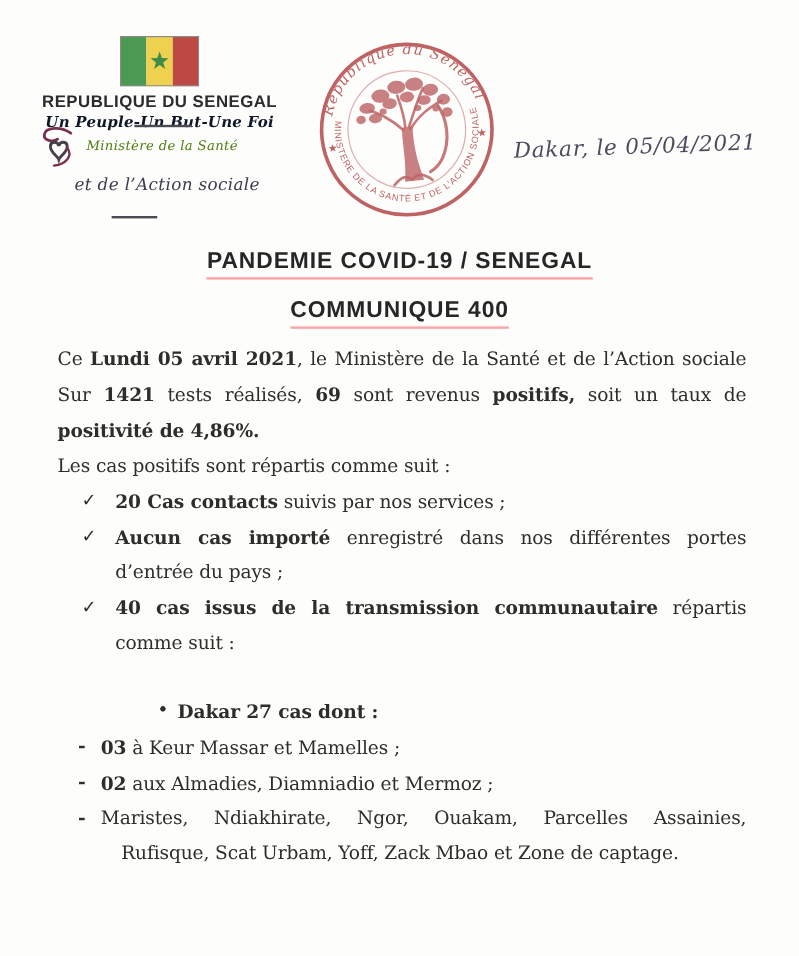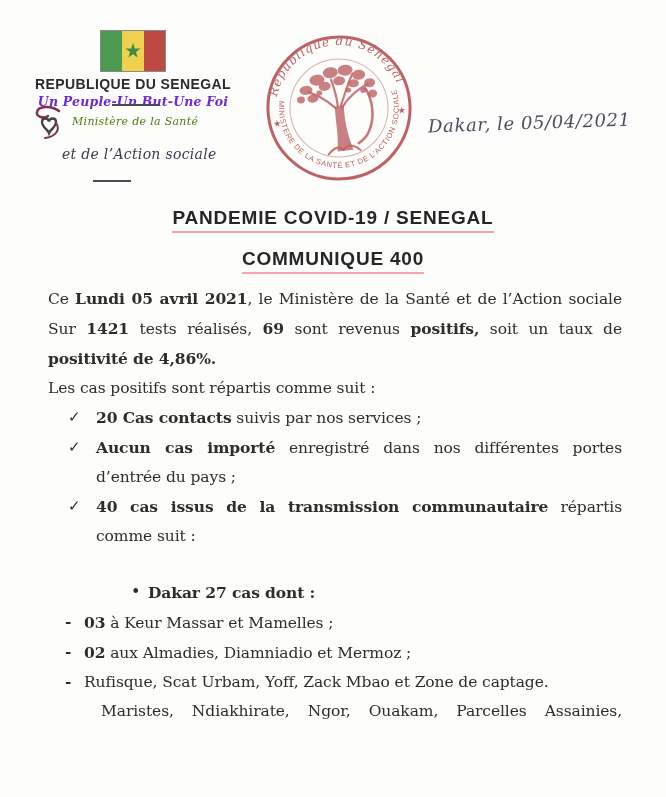--- a/index.html
+++ b/index.html
@@ -9,21 +9,21 @@
     font-family:"DejaVu Serif", serif; color:#2f2d2a;
   }
   
   .flag-block { position:absolute; left:27px; top:30px; width:212px; text-align:center; }
   .flag-svg { display:block; margin:0 auto; }
   .republic-label {
     font-family:"Liberation Sans", sans-serif; font-weight:bold;
     font-size:14px; letter-spacing:.4px; color:#2b2b2f; margin-top:4px;
   }
   .motto {
-    font-style:italic; font-size:12.5px; color:#6d28d9;
+    font-style:italic; font-size:12.5px; color:#0f172a;
     margin-top:2px; letter-spacing:.2px; font-weight:600;
   }
   .divider1 { position:absolute; left:112px; top:104px; width:48px; height:2px; background:#4a4a52; }
   .ministry-logo { position:absolute; left:28px; top:104px; }
   .ministry-line1 { position:absolute; left:72px; top:115px; font-style:italic; font-size:11px; color:#4d7c0f; letter-spacing:.3px; }
   .ministry-line2 { position:absolute; left:62px; top:146px; font-style:italic; font-size:14px; color:#3c3c50; letter-spacing:.3px; }
   .divider2 { position:absolute; left:93px; top:180px; width:38px; height:2px; background:#4a4a52; }
   
   .stamp { position:absolute; left:264px; top:33px; }
   .date-line {
@@ -169,18 +169,18 @@
       <div class="blk blk-dash">
         <span class="marker">-</span>
         <div class="line"><b>03</b><span> à Keur Massar et Mamelles ;</span></div>
       </div>
       <div class="blk blk-dash">
         <span class="marker">-</span>
         <div class="line"><b>02</b><span> aux Almadies, Diamniadio et Mermoz ;</span></div>
       </div>
       <div class="blk blk-dash">
         <span class="marker">-</span>
+        <div class="line j"><span>Maristes, Ndiakhirate, Ngor, Ouakam, Parcelles Assainies,</span></div>
         <div class="line"><span>Rufisque, Scat Urbam, Yoff, Zack Mbao et Zone de captage.</span></div>
-        <div class="line j"><span>Maristes, Ndiakhirate, Ngor, Ouakam, Parcelles Assainies,</span></div>
       </div>
     </main>
 
 </div>
 
 </body></html>

